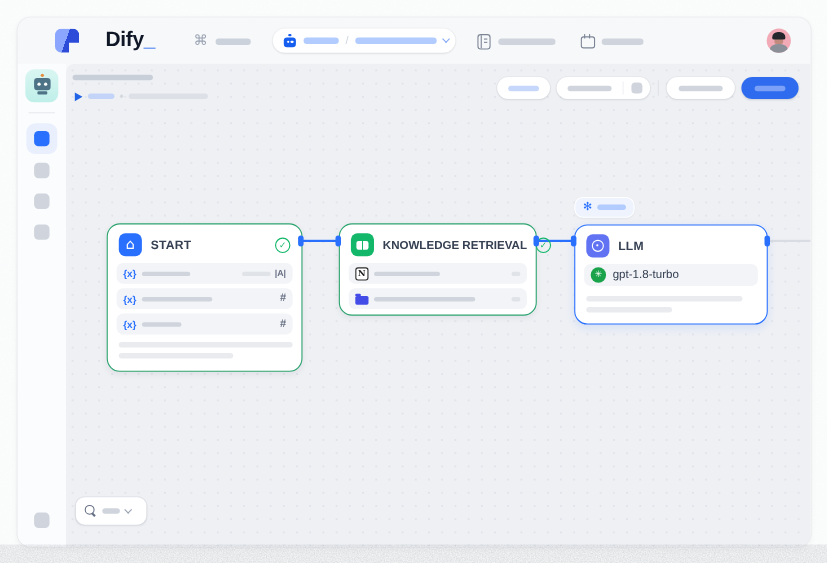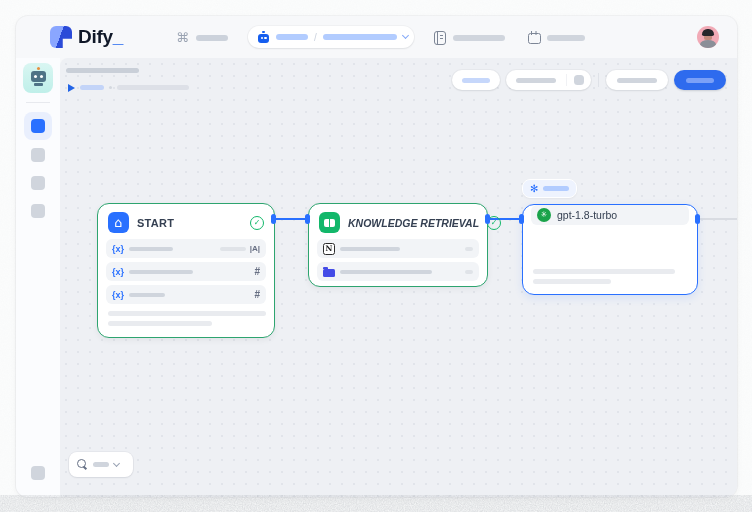--- a/index.html
+++ b/index.html
@@ -12,21 +12,21 @@
   .noise-page { position:absolute; left:0; top:0; width:752px; height:512px; opacity:.05; pointer-events:none; z-index:0; }
   .noise-bottom { position:absolute; left:0; top:495px; width:752px; height:17px; opacity:.55; pointer-events:none; z-index:3; }
 
   
   .window { position:absolute; left:16px; top:16px; width:721px; height:481px;
     background:#f7f8fa; border-radius:12px; overflow:hidden; z-index:1;
     box-shadow:0 0 0 1px rgba(16,24,40,.04), 0 2px 6px rgba(16,24,40,.05); }
 
   
   .header { position:absolute; top:0; left:0; right:0; height:42px; }
-  .logo { position:absolute; left:34px; top:10px; display:flex; align-items:center; gap:6px; }
+  .logo { position:absolute; left:34px; top:10px; display:flex; align-items:center; gap:24px; }
   .logo-mark { width:22px; height:22px; border-radius:6px; overflow:hidden; position:relative; }
   .logo-mark i { position:absolute; inset:0; background:linear-gradient(110deg,#8aa6ff 0 46%,#2b4bd8 46%);
     clip-path:polygon(0 0,100% 0,100% 58%,58% 58%,58% 100%,0 100%); }
   .logo-text { font-size:19px; font-weight:700; color:#101828; letter-spacing:-.3px; }
   .logo-accent { color:#155eef; font-weight:800; }
   .hdr-group { position:absolute; top:14px; display:flex; align-items:center; gap:7px; height:15px; }
   .move-icon { font-size:13px; color:#9aa3b2; }
   .book-icon { width:12px; height:14px; border:1.3px solid #7d8696; border-radius:3px; position:relative; }
   .book-icon::before { content:""; position:absolute; left:2px; top:0; bottom:0; width:1.2px; background:#7d8696; }
   .book-icon::after { content:""; position:absolute; left:5px; top:3px; width:3px; height:1.2px; background:#7d8696; box-shadow:0 3px 0 #7d8696; }
@@ -281,21 +281,21 @@
       </div>
       <div class="n-foot" style="top:107px;width:158px;"></div>
       <div class="n-foot" style="top:117px;width:104px;"></div>
     </div>
 
     <div class="node green" style="left:248px;top:145px;width:180px;height:84px;">
       <div class="n-head">
         <span class="n-icon kr">
             <span class="book-pages"></span>
           </span>
-        <span class="n-title" style="font-size:10.5px;letter-spacing:0;font-style:italic;">KNOWLEDGE RETRIEVAL</span>
+        <span class="n-title" style="font-size:10.5px;letter-spacing:0;">KNOWLEDGE RETRIEVAL</span>
         <span class="n-check glyph">✓</span>
       </div>
       <div class="n-row">
         <span class="notion-icon">N</span>
         <span class="bar" style="width:60px;height:4px;background:#d0d5dd;"></span>
         <span class="row-right">
             <span class="bar" style="width:8px;height:4px;background:#e0e3e8;"></span>
           </span>
       </div>
       <div class="n-row">
@@ -306,20 +306,26 @@
           </span>
       </div>
     </div>
 
     <div class="status-pill">
       <span class="spinner glyph">✻</span>
       <span class="bar" style="width:26px;height:5px;background:#b2ccff;"></span>
     </div>
 
     <div class="node blue" style="left:462px;top:146px;width:176px;height:91px;">
+      <div class="n-head">
+        <span class="n-icon llm">
+            <span class="llm-ring"></span>
+          </span>
+        <span class="n-title">LLM</span>
+      </div>
       <div class="n-row" style="height:20px;gap:6px;">
         <span class="provider-icon glyph">✳</span>
         <span class="model-name">gpt-1.8-turbo</span>
       </div>
       <div class="n-foot" style="top:64px;width:142px;"></div>
       <div class="n-foot" style="top:74px;width:78px;"></div>
     </div>
 
     <span class="port" style="left:211px;"></span>
     <span class="port" style="left:245px;"></span>

